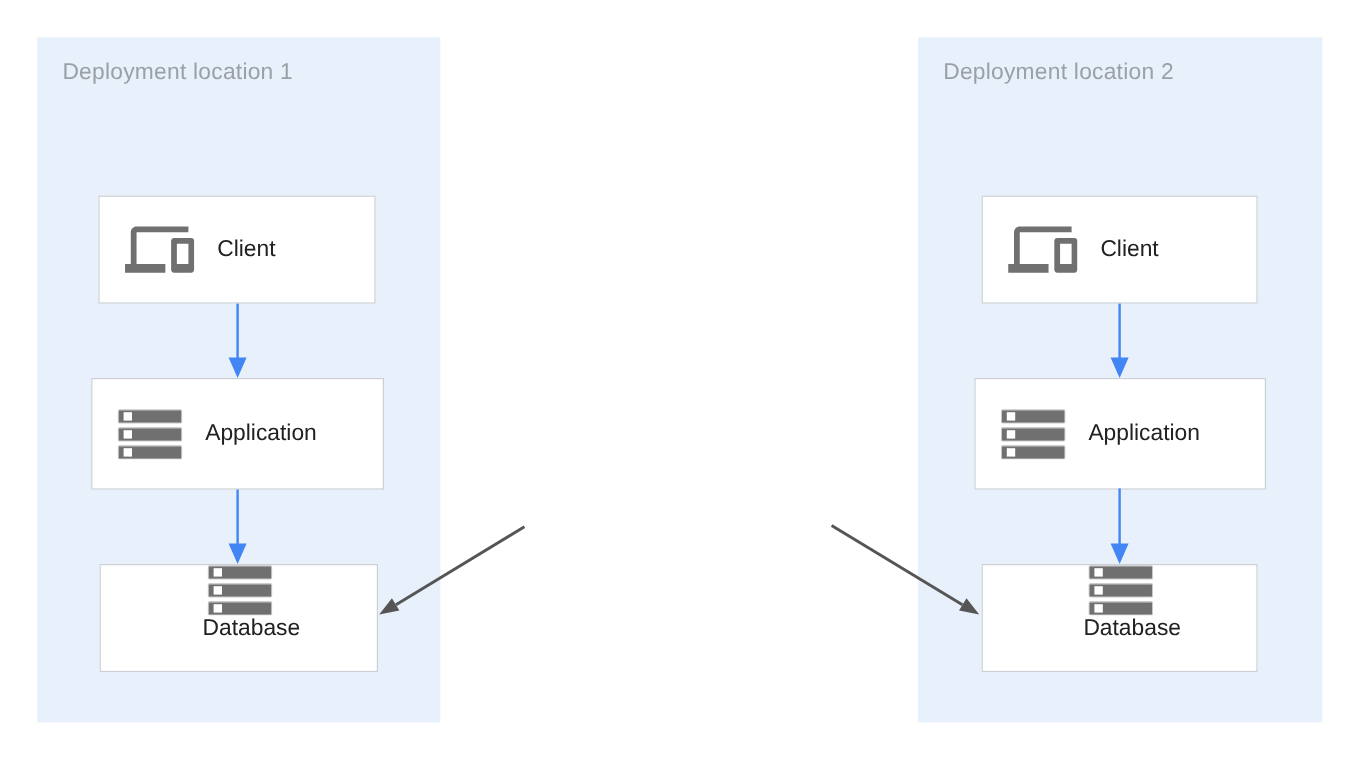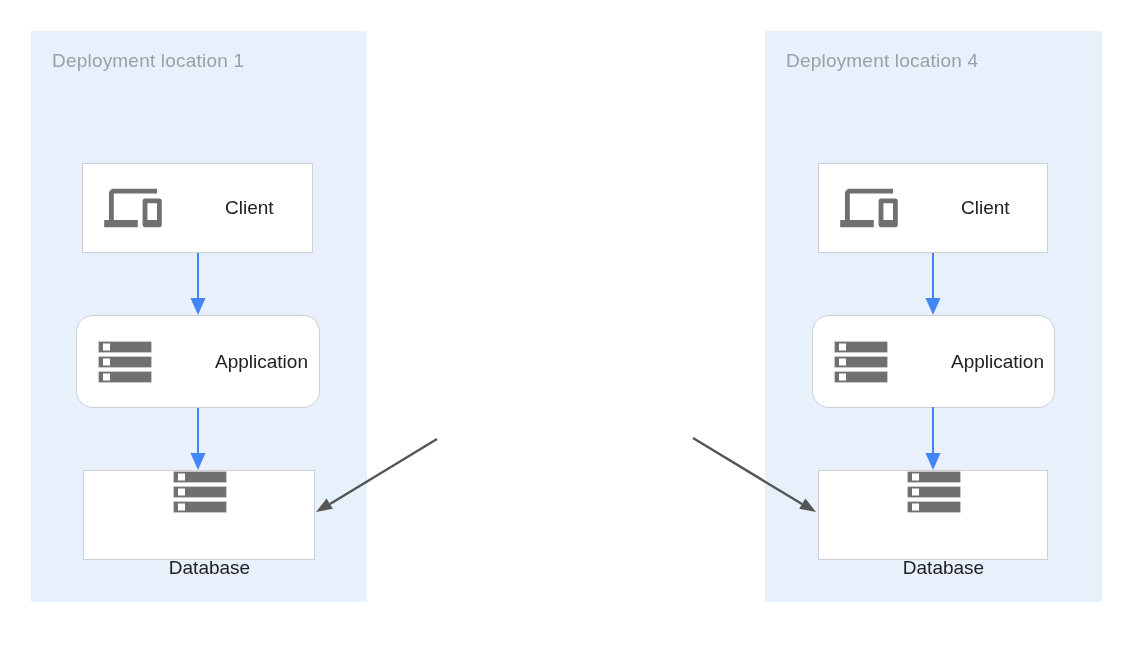--- a/index.html
+++ b/index.html
@@ -35,31 +35,30 @@
     white-space: nowrap;
   }
   .node {
     position: absolute;
     box-sizing: border-box;
     background: var(--node-background, #ffffff);
     border: 1px solid var(--node-border, #ccd0d4);
     display: flex;
     align-items: center;
     padding-left: 21px;
-    gap: 44px;
   }
   .node .icon { flex: 0 0 auto; display: block; margin-right: 19px; }
   .node-label {
     font-size: 19px;
     color: var(--node-label-color, #212121);
     white-space: nowrap;
   }
   
   .node.client   { left: 51px; top: 132px; width: 231px; height: 90px; }
-  .node.app      { left: 45px; top: 284px; width: 244px; height: 93px; border-radius: 17px; }
+  .node.app      { left: 45px; top: 284px; width: 244px; height: 93px; }
   .node.db       { left: 52px; top: 439px; width: 232px; height: 90px; flex-direction: column; }
   #panel-right .node.client { left: 53px; width: 230px; }
   #panel-right .node.app    { left: 47px; width: 243px; }
   #panel-right .node.db     { left: 53px; width: 230px; }
 
   .devices-path { fill: var(--icon-gray, #707070); }
   .srv-bar { fill: var(--icon-gray, #707070); stroke: #c9c9c9; stroke-width: 1; }
   .srv-dot { fill: #ffffff; }
 
   #overlay {
@@ -118,21 +117,21 @@
         <rect class="srv-bar" x="0.5" y="30.5" width="53" height="11" rx="1"></rect>
         <rect class="srv-dot" x="5" y="2.5" width="7" height="7"></rect>
         <rect class="srv-dot" x="5" y="17.5" width="7" height="7"></rect>
         <rect class="srv-dot" x="5" y="32.5" width="7" height="7"></rect>
       </svg>
       <span class="node-label">Database</span>
     </div>
   </section>
 
   <section class="panel" id="panel-right">
-    <div class="panel-title">Deployment location 4</div>
+    <div class="panel-title">Deployment location 2</div>
 
     <div class="node client">
       <svg class="icon" width="58" height="48" viewBox="0 2 24 20">
         <path class="devices-path" d="M4 6h18V4H4c-1.1 0-2 .9-2 2v11H0v3h14v-3H4V6zm19 2h-6c-.55 0-1 .45-1 1v10c0 .55.45 1 1 1h6c.55 0 1-.45 1-1V9c0-.55-.45-1-1-1zm-1 9h-4v-7h4v7z"></path>
       </svg>
       <span class="node-label">Client</span>
     </div>
 
     <div class="node app">
       <svg class="icon" width="54" height="42" viewBox="0 0 54 42">

